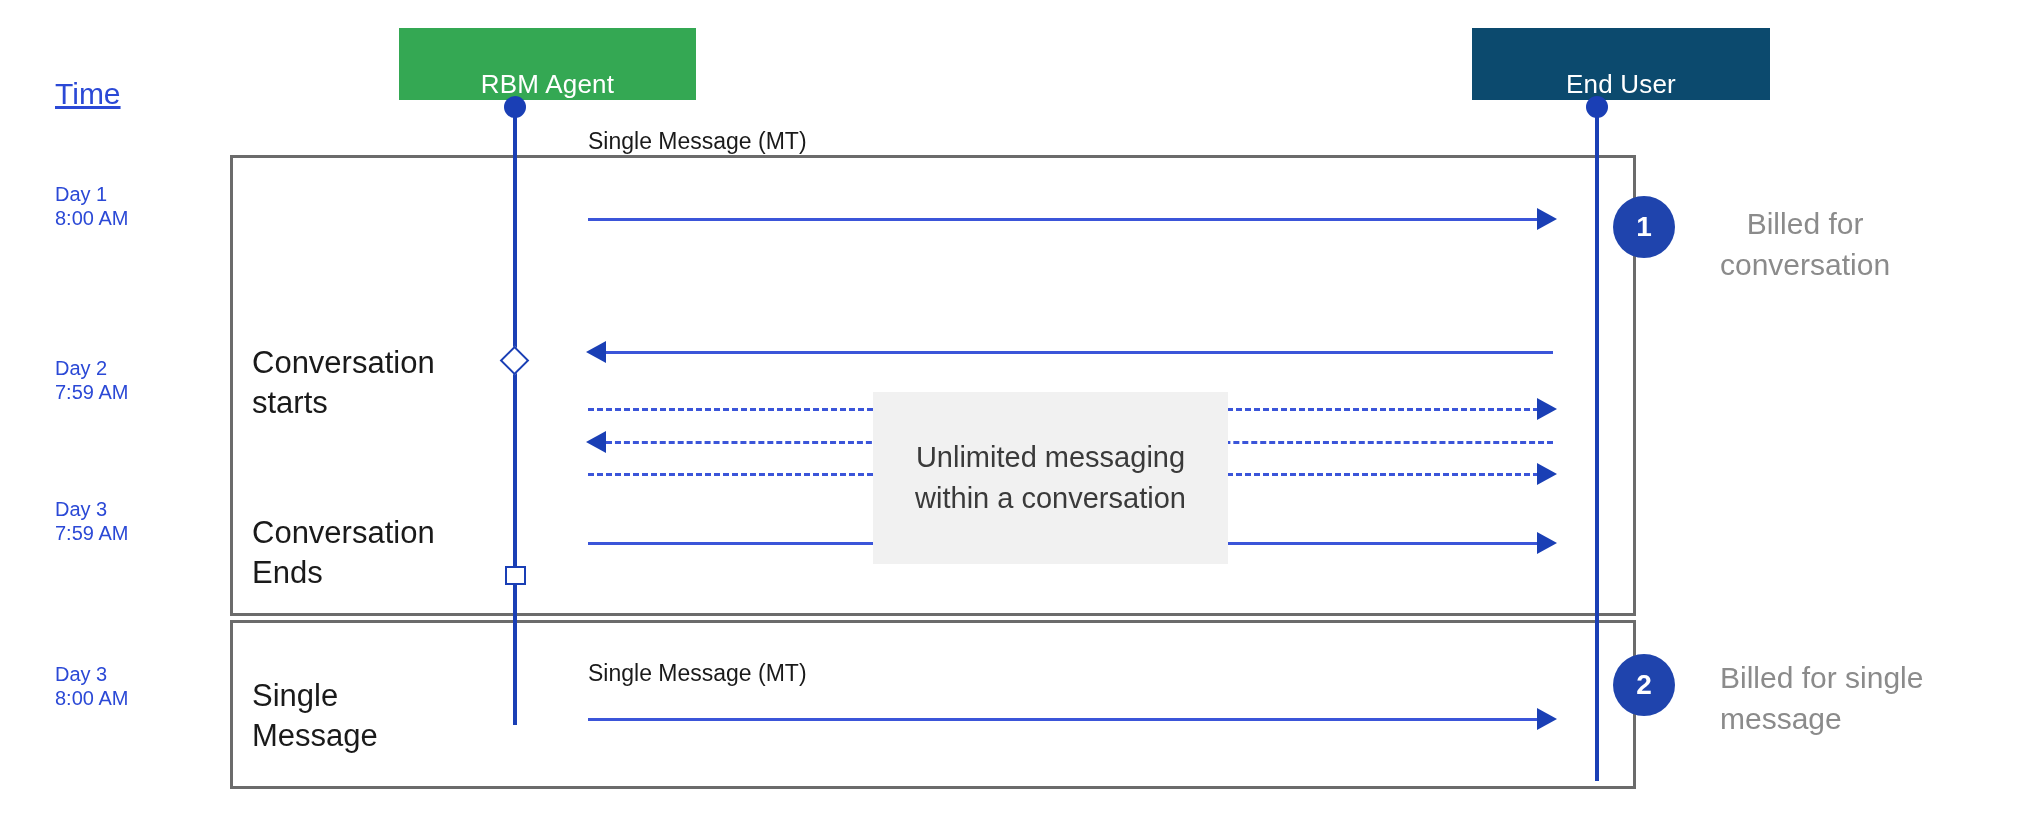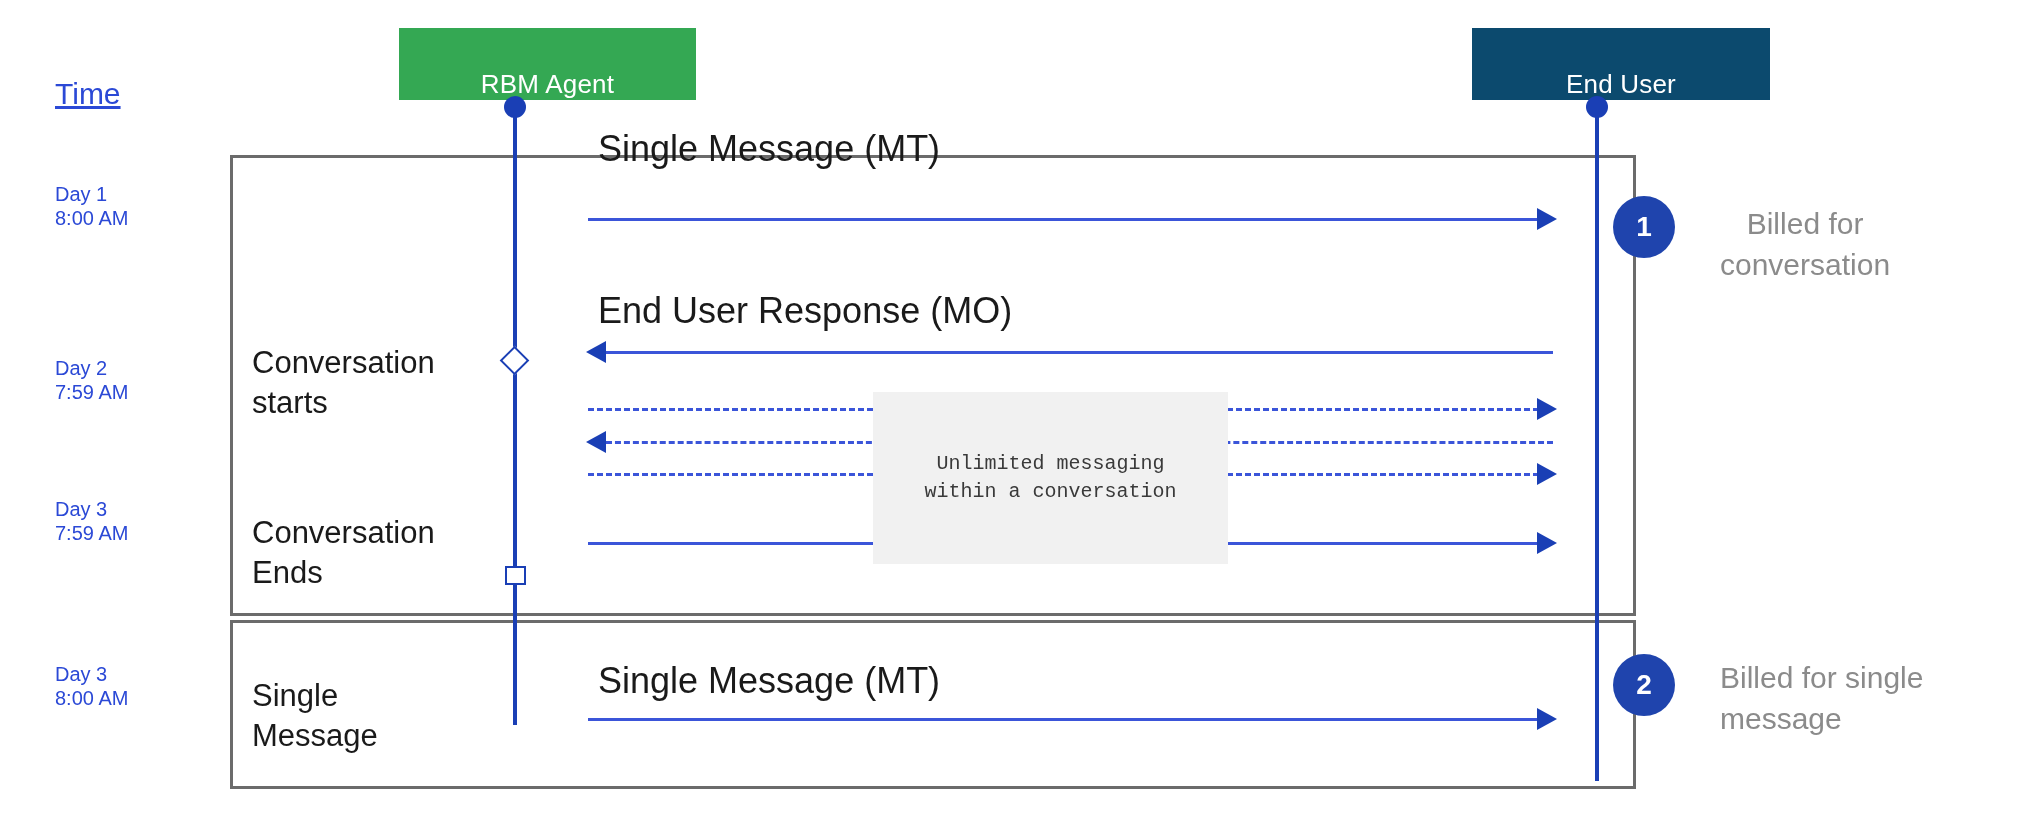--- a/index.html
+++ b/index.html
@@ -146,42 +146,40 @@
     border-left: 20px solid #1a3fb5;
   }
   .arrowhead.left {
     border-top: 11px solid transparent;
     border-bottom: 11px solid transparent;
     border-right: 20px solid #1a3fb5;
   }
 
   .msg-label {
     position: absolute;
-    font-size: 36px;
+    font-size: 23px;
     color: #1a1a1a;
     white-space: nowrap;
-    margin-left: 10px;
   }
 
   
   #note-unlimited {
     position: absolute;
     left: 873px; top: 392px;
     width: 355px; height: 172px;
     background: #f1f1f1;
     display: flex;
     align-items: center;
     justify-content: center;
     text-align: center;
-    font-size: 20px;
+    font-size: 29px;
     line-height: 1.4;
     color: #3a3a3a;
     white-space: pre-line;
     z-index: 5;
-    font-family: Liberation Mono, monospace;
   }
 
   
   .badge {
     position: absolute;
     width: 62px; height: 62px;
     border-radius: 50%;
     background: #1f44ad;
     color: #ffffff;
     display: flex;
@@ -241,21 +239,20 @@
 starts</div>
   <div class="state-label" id="state-ends">Conversation
 Ends</div>
   <div class="state-label" id="state-single">Single
 Message</div>
 
   <div class="msg-label" style="left:588px; top:128px;">Single Message (MT)</div>
   <div class="arrow" style="left:588px; top:218px; width:960px;"></div>
   <div class="arrowhead right" style="left:1537px; top:208px;"></div>
 
-  <div class="msg-label" style="left:588px; top:290px;">End User Response (MO)</div>
   <div class="arrow" style="left:606px; top:351px; width:947px;"></div>
   <div class="arrowhead left" style="left:586px; top:341px;"></div>
 
   <div class="arrow dashed" style="left:588px; top:408px; width:960px;"></div>
   <div class="arrowhead right" style="left:1537px; top:398px;"></div>
 
   <div class="arrow dashed" style="left:606px; top:441px; width:947px;"></div>
   <div class="arrowhead left" style="left:586px; top:431px;"></div>
 
   <div class="arrow dashed" style="left:588px; top:473px; width:960px;"></div>

